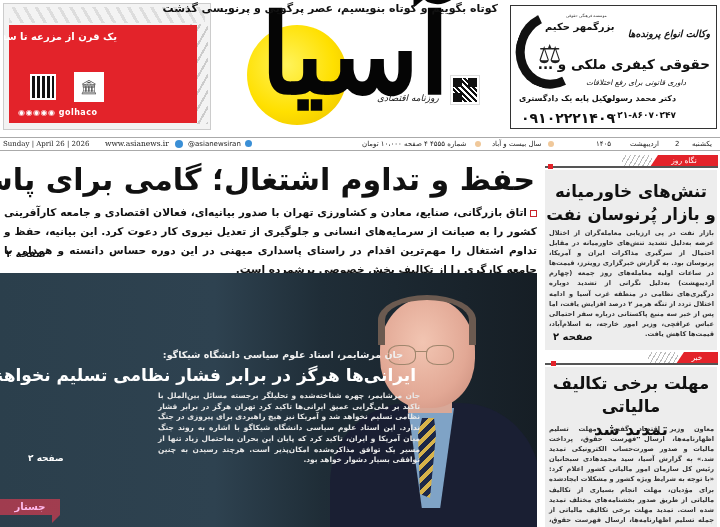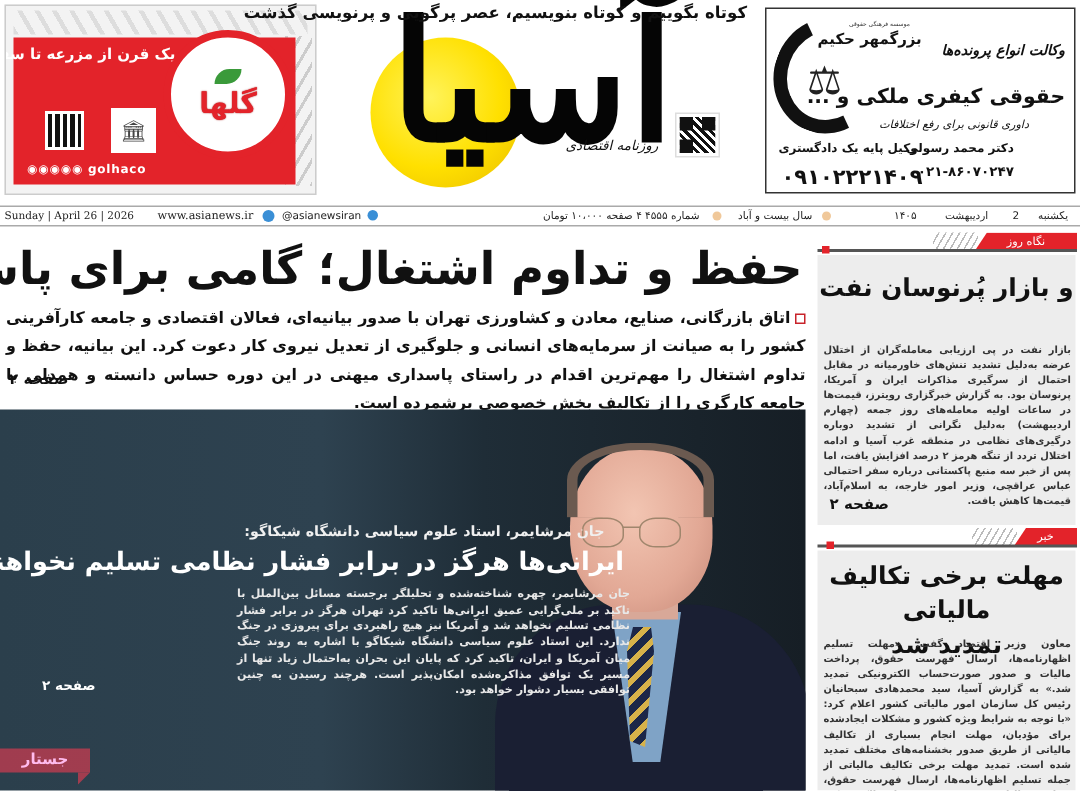--- a/index.html
+++ b/index.html
@@ -203,24 +203,20 @@
   .side-page { position: absolute; font-size: 10px; font-weight: bold; direction: rtl; }
 </style>
 </head>
 <body>
 
 <div class="ad-left">
   <div class="deco"></div>
   <div class="deco-right"></div>
   <div class="red-band"></div>
   <div class="ad-slogan">یک قرن از مزرعه تا سفره با گلها</div>
-  <div class="circle">
-    <div class="leaf"></div>
-    <div class="logo-text">گلها</div>
-  </div>
   <div class="qr"></div>
   <div class="unesco">🏛</div>
   <div class="social">◉◉◉◉◉ <span>golhaco</span></div>
 </div>
 
 <div class="masthead">
   <div class="sun"></div>
   <div class="logo">آسیا</div>
   <div class="tagline">کوتاه بگوییم و کوتاه بنویسیم، عصر پرگویی و پرنویسی گذشت</div>
   <div class="sub">روزنامه اقتصادی</div>
@@ -282,20 +278,21 @@
   <div class="f-page">صفحه ۲</div>
   <div class="stamp">جستار</div>
 </div>
 
 <div class="side-hatch" style="left:622px; top:155px; width:30px;"></div>
 <div class="side-tag" style="left:650px; top:155px; width:68px;">نگاه روز</div>
 <div class="side-rule" style="left:545px; top:166px; width:173px;"></div>
 <div class="side-dot" style="left:548px; top:164px;"></div>
 <div class="side-box" style="top:170px; height:180px;"></div>
 <div class="side-head" style="left:545px; top:180px;">
+  <div>تنش‌های خاورمیانه</div>
   <div>و بازار پُرنوسان نفت</div>
 </div>
 <div class="side-body" style="top:228px;">بازار نفت در پی ارزیابی معامله‌گران از اختلال عرضه به‌دلیل تشدید تنش‌های خاورمیانه در مقابل احتمال از سرگیری مذاکرات ایران و آمریکا، پرنوسان بود. به گزارش خبرگزاری رویترز، قیمت‌ها در ساعات اولیه معامله‌های روز جمعه (چهارم اردیبهشت) به‌دلیل نگرانی از تشدید دوباره درگیری‌های نظامی در منطقه غرب آسیا و ادامه اختلال تردد از تنگه هرمز ۲ درصد افزایش یافت، اما پس از خبر سه منبع پاکستانی درباره سفر احتمالی عباس عراقچی، وزیر امور خارجه، به اسلام‌آباد، قیمت‌ها کاهش یافت.</div>
 <div class="side-page" style="left:553px; top:331px;">صفحه ۲</div>
 
 <div class="side-hatch" style="left:648px; top:352px; width:30px;"></div>
 <div class="side-tag" style="left:676px; top:352px; width:42px;">خبر</div>
 <div class="side-rule" style="left:545px; top:363px; width:173px;"></div>
 <div class="side-dot" style="left:551px; top:361px;"></div>
 <div class="side-box" style="top:367px; height:160px;"></div>

